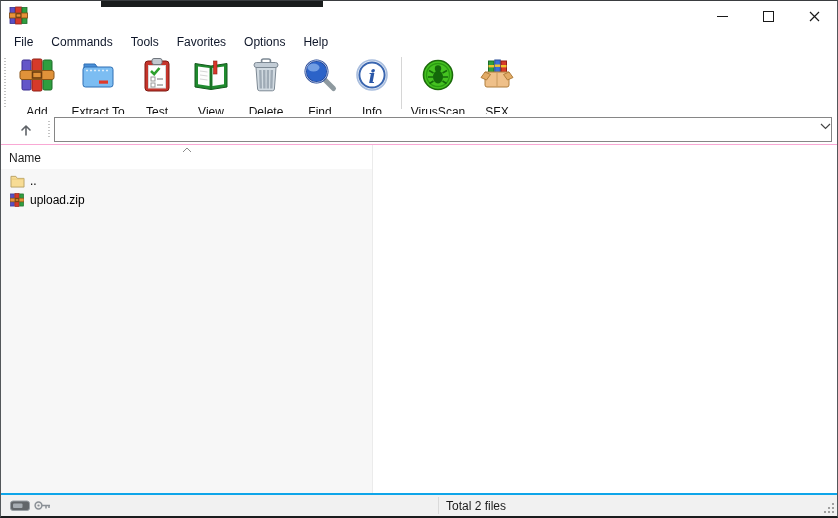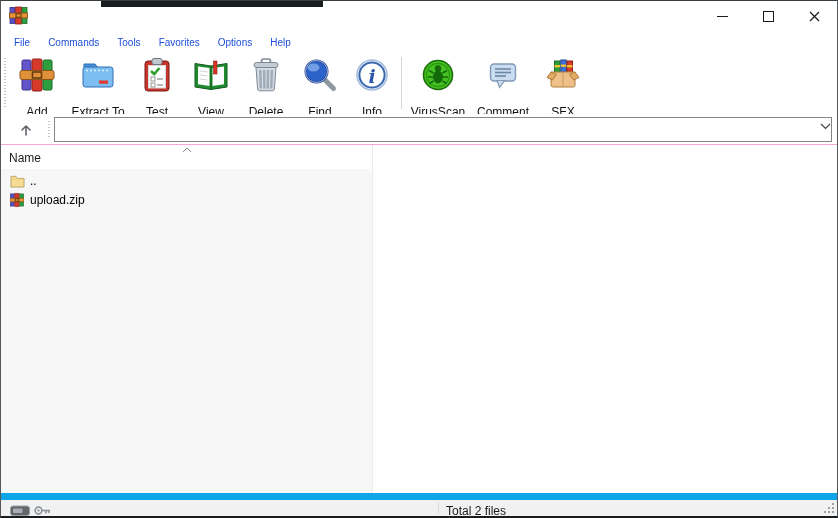--- a/index.html
+++ b/index.html
@@ -10,21 +10,21 @@
   .titlebar{position:absolute;left:0;top:0;right:0;height:30px;background:#fff;}
   .app-icon{position:absolute;left:8px;top:5px;width:19px;height:19px;}
   .title-redaction{position:absolute;left:100px;top:0;width:222px;height:6px;background:#1a1d1d;}
   .win-controls{position:absolute;right:0;top:0;height:31px;display:flex;}
   .win-btn{width:46px;height:31px;display:flex;align-items:center;justify-content:center;}
   .glyph-min{width:11px;height:1px;background:#1a1a1a;}
   .glyph-max{width:9px;height:9px;border:1px solid #1a1a1a;}
 
   
   .menubar{position:absolute;left:0;top:31px;right:0;height:20px;display:flex;align-items:center;padding-left:4px;background:#fff;}
-  .menu-item{padding:2px 9px;font-size:10px;color:#1d4ed8;cursor:default;}
+  .menu-item{padding:2px 9px;font-size:12px;color:#0f172a;cursor:default;}
 
   
   .toolbar{position:absolute;left:0;top:51px;right:0;height:62px;background:#fff;display:flex;align-items:flex-start;}
   .gripper{width:2px;margin:6px 3px 6px 3px;align-self:stretch;
     background:repeating-linear-gradient(to bottom,#c4c4c4 0 1px,transparent 1px 3px);}
   .tb-btn{display:flex;flex-direction:column;align-items:center;justify-content:flex-start;padding-top:5px;height:57px;box-sizing:border-box;}
   .tb-icon{width:36px;height:36px;display:flex;align-items:center;justify-content:center;}
   .tb-label{font-size:12px;color:#111;margin-top:12px;white-space:nowrap;}
   .tb-sep{width:1px;background:#d6d6d6;margin:5px 4px;align-self:stretch;}
   .w56{width:56px}.w64{width:66px}.w52{width:52px}.w56b{width:56px}.w54{width:54px}.w60{width:60px}.w50{width:50px}.w62{width:64px}.w66{width:66px}
@@ -46,21 +46,21 @@
   .col-divider{position:absolute;left:371px;top:0;bottom:0;width:1px;background:#ebebeb;}
   .rows{position:absolute;left:0;top:26px;width:371px;}
   .file-row{height:19px;display:flex;align-items:center;padding-left:8px;font-size:12px;color:#000;}
   .row-icon{width:16px;height:16px;display:flex;align-items:center;justify-content:center;margin-right:5px;flex:0 0 16px;}
   .chrome-icon{width:14px;height:14px;border-radius:50%;position:relative;
     background:conic-gradient(from -50deg,#ea4335 0 120deg,#fbbc05 0 240deg,#34a853 0 360deg);}
   .chrome-icon::after{content:"";position:absolute;left:3.2px;top:3.2px;width:5.5px;height:5.5px;
     background:#4285f4;border:1.3px solid #fff;border-radius:50%;}
 
   
-  .statusbar{position:absolute;left:0;right:0;bottom:0;height:23px;box-sizing:border-box;background:#f1f1f1;border-top:7px solid #0ea5e9;}
+  .statusbar{position:absolute;left:0;right:0;bottom:0;height:23px;box-sizing:border-box;background:#f1f1f1;border-top:2px solid #0ea5e9;}
   .sb-icons{position:absolute;left:9px;top:4px;display:flex;gap:3px;align-items:center;}
   .sb-sep{position:absolute;left:437px;top:2px;bottom:2px;width:1px;background:#dadada;}
   .sb-total{position:absolute;left:445px;top:0;height:22px;line-height:22px;font-size:12px;color:#1a1a1a;}
   .resize-grip{position:absolute;right:3px;bottom:3px;width:2px;height:2px;background:#a0a0a0;
     box-shadow:-4px 0 #a0a0a0,-8px 0 #a0a0a0,0 -4px #a0a0a0,-4px -4px #a0a0a0,0 -8px #a0a0a0;}
 </style>
 </head>
 <body>
 
 <div class="window">
@@ -205,32 +205,20 @@
           <circle cx="18" cy="18" r="14.5" fill="#45c221" stroke="#1c6b0c" stroke-width="1.6"></circle>
           <circle cx="18" cy="18" r="11.5" fill="none" stroke="#2a9a12" stroke-width="1.4"></circle>
           <ellipse cx="18" cy="20" rx="5" ry="6.5" fill="#14690a"></ellipse>
           <circle cx="18" cy="11.5" r="3.2" fill="#14690a"></circle>
           <path d="M13.5 16 L9 13.5 M13 20 H8 M13.5 24 L9.5 26.5 M22.5 16 L27 13.5 M23 20 H28 M22.5 24 L26.5 26.5" stroke="#14690a" stroke-width="1.6"></path>
         </svg>
       </span>
       <span class="tb-label">VirusScan</span>
     </div>
 
-    <div class="tb-btn w66">
-      <span class="tb-icon">
-        <svg viewBox="0 0 36 36" width="36" height="36">
-          <rect x="5.5" y="7" width="25" height="17" rx="3.5" fill="#cadcf0" stroke="#8099b5" stroke-width="1.4"></rect>
-          <path d="M12 23.5 l2.5 7 5-7 z" fill="#cadcf0" stroke="#8099b5" stroke-width="1.2"></path>
-          <line x1="10" y1="12" x2="26" y2="12" stroke="#6d87a6" stroke-width="1.6"></line>
-          <line x1="10" y1="15.5" x2="26" y2="15.5" stroke="#6d87a6" stroke-width="1.6"></line>
-          <line x1="10" y1="19" x2="21" y2="19" stroke="#6d87a6" stroke-width="1.6"></line>
-        </svg>
-      </span>
-      <span class="tb-label">Comment</span>
-    </div>
 
     <div class="tb-btn w54">
       <span class="tb-icon">
         <svg viewBox="0 0 36 36" width="36" height="36">
           <rect x="9.5" y="4" width="5.5" height="13" fill="#2f9e3f" stroke="#1c6b28"></rect>
           <rect x="9.5" y="8" width="5.5" height="2.4" fill="#f2c12e"></rect>
           <rect x="15.8" y="3" width="5.5" height="14" fill="#3a6fd8" stroke="#274a96"></rect>
           <rect x="15.8" y="7.5" width="5.5" height="2.4" fill="#f2c12e"></rect>
           <rect x="22" y="4" width="5.5" height="13" fill="#d63a2a" stroke="#8f1f15"></rect>
           <rect x="22" y="8" width="5.5" height="2.4" fill="#f2c12e"></rect>

